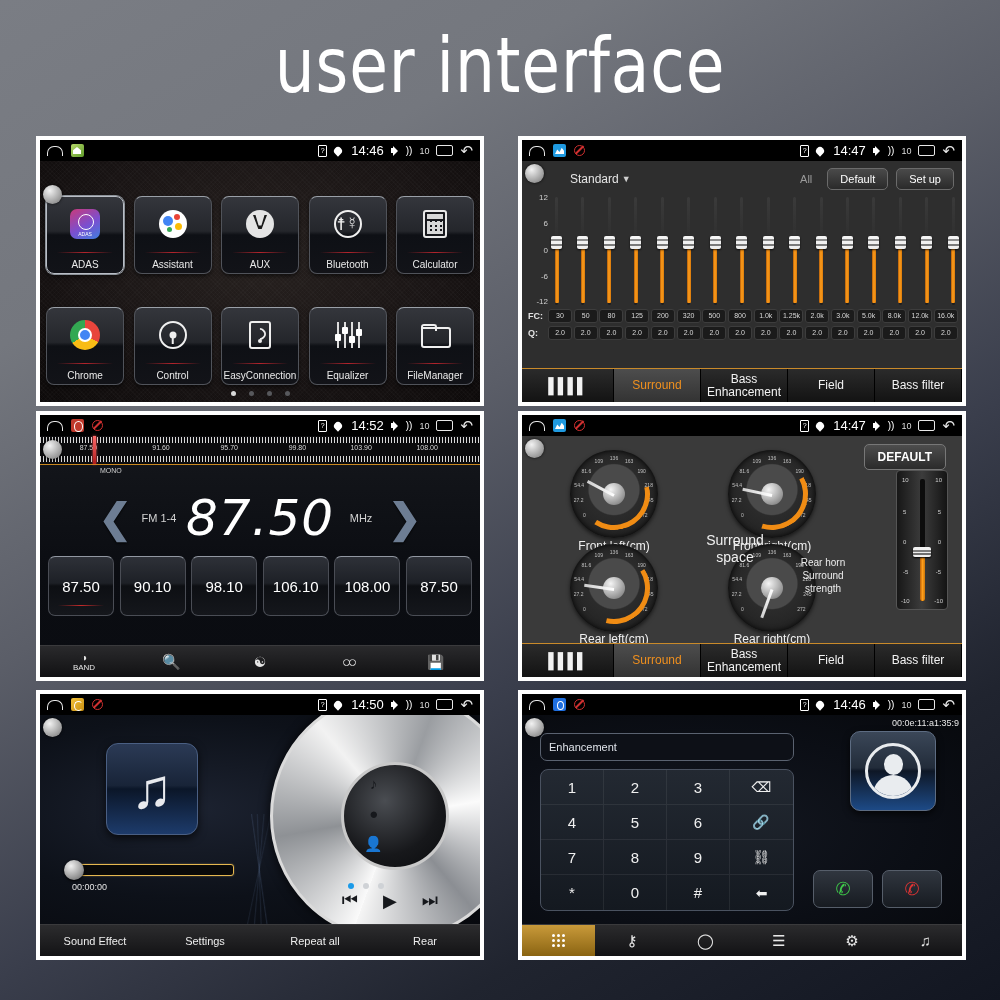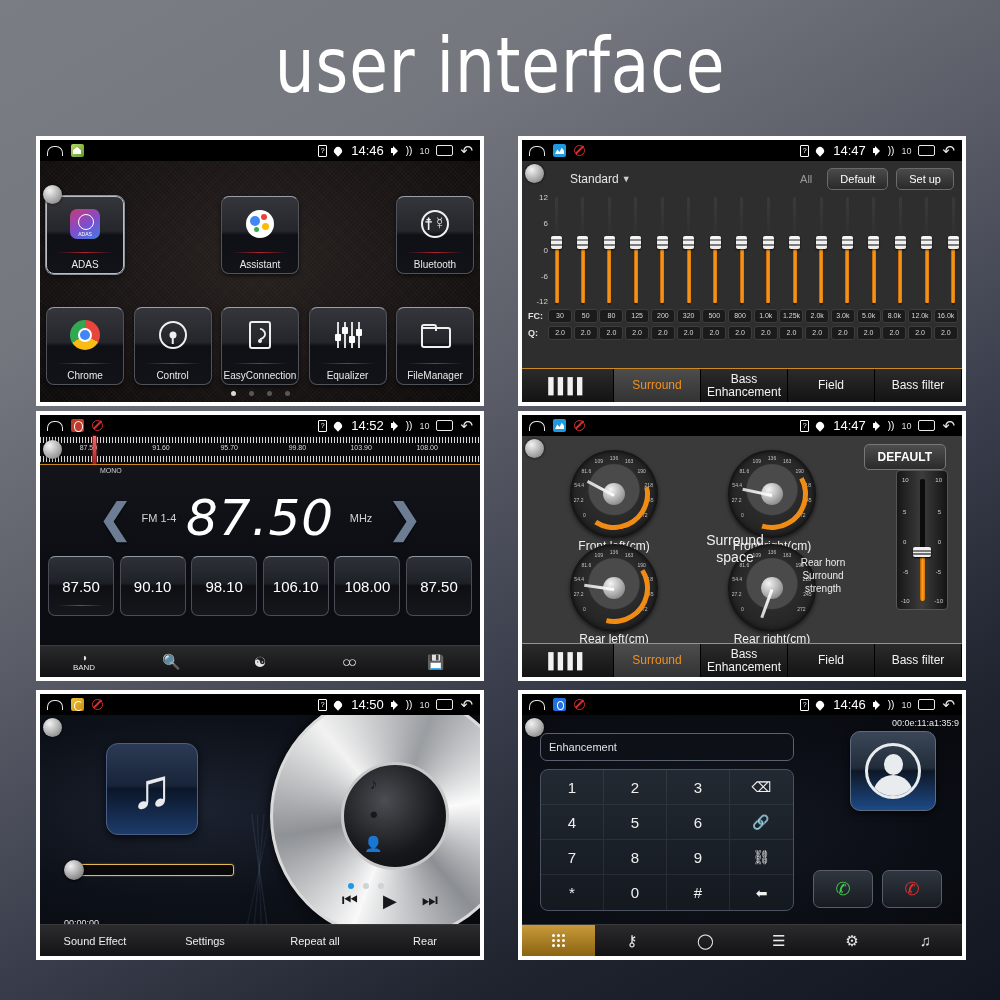--- a/index.html
+++ b/index.html
@@ -256,21 +256,21 @@
     background:linear-gradient(#2b3a55 0%,#182438 46%,#0b1628 50%,#1d3b6b 100%);
     border:1px solid #4a5f83; box-shadow:0 3px 8px rgba(0,0,0,.7);
     display:flex; align-items:center; justify-content:center; }
   .note-glyph{ color:#e8eaee; font-size:56px; line-height:56px; }
   .prog-wrap{ position:absolute; left:24px; top:145px; width:170px; height:20px; }
   .prog-knob{ position:absolute; left:0; top:0; width:20px; height:20px; border-radius:50%;
     background:radial-gradient(circle at 35% 30%,#f0f0f0,#9a9a9a 60%,#5e5e5e);
     box-shadow:0 1px 3px #000; z-index:2;}
   .prog-bar{ position:absolute; left:14px; top:4px; right:0; height:12px; background:#090909;
     border:1.5px solid #e6b84f; border-radius:3px; box-shadow:0 0 2px rgba(255,220,140,.4);}
-  .prog-time{ position:absolute; left:0; top:22px; color:#e4e4e4; font-size:9px;margin-top:36px; }
+  .prog-time{ position:absolute; left:8px; top:22px; color:#e4e4e4; font-size:9px; }
   .disc{ position:absolute; right:-40px; top:-24px; width:250px; height:250px; border-radius:50%;
     background:conic-gradient(from 200deg,#fafafa,#8e9195,#f2f2f2,#9a9da1,#fbfbfb,#8b8e93,#f5f5f5);
     border:3px solid #dadada; box-shadow:-2px 0 10px rgba(0,0,0,.6); }
   .disc-hole{ position:absolute; left:50%; top:50%; width:108px; height:108px; margin:-54px 0 0 -54px;
     border-radius:50%; background:radial-gradient(circle at 40% 35%,#4a4d52,#17181b 60%,#0a0b0d);
     border:3px solid #c9c9c9; }
   .disc-icons{ position:absolute; right:97px; top:60px; display:flex; flex-direction:column;
     gap:13px; align-items:center; color:#16181c; font-size:15px; z-index:3; }
   .disc-dots{ position:absolute; right:96px; top:168px; display:flex; gap:9px; z-index:3; }
   .ddot{ width:6px;height:6px;border-radius:50%;background:#cfd2d6; }
@@ -366,24 +366,43 @@
                   <i style="left:15px;top:4px;width:6px;height:6px;background:#ea4335"></i>
                   <i style="left:16px;top:13px;width:7px;height:7px;background:#fbbc05"></i>
                   <i style="left:8px;top:17px;width:5px;height:5px;background:#34a853"></i>
                 </div>
               </div>
               <div class="app-line"></div>
               <div class="app-lbl">Assistant</div>
             </div>
             <div class="app-tile">
               <div class="app-ico">
+                  <div class="i-aux"></div>
+                </div>
+              <div class="app-line"></div>
+              <div class="app-lbl">AUX</div>
+            </div>
+            <div class="app-tile">
+              <div class="app-ico">
                 <div class="i-bt" style="display:flex;align-items:center;justify-content:center;color:#f0f0f0;font-size:17px;">☨</div>
               </div>
               <div class="app-line"></div>
               <div class="app-lbl">Bluetooth</div>
+            </div>
+            <div class="app-tile">
+              <div class="app-ico">
+                <div class="i-calc">
+                  <div style="position:absolute;left:2px;top:2px;right:2px;height:5px;background:#d8d8d8;"></div>
+                  <div style="position:absolute;left:2px;top:9px;right:2px;bottom:2px;
+                    background:repeating-linear-gradient(90deg,#d8d8d8 0 3px,transparent 3px 5px),
+                    repeating-linear-gradient(0deg,#d8d8d8 0 2.5px,transparent 2.5px 4.5px);"></div>
+                </div>
+              </div>
+              <div class="app-line"></div>
+              <div class="app-lbl">Calculator</div>
             </div>
           </div>
 
           <div class="app-row r2">
             <div class="app-tile">
               <div class="app-ico">
                   <div class="i-chrome"></div>
                 </div>
               <div class="app-line"></div>
               <div class="app-lbl">Chrome</div>

